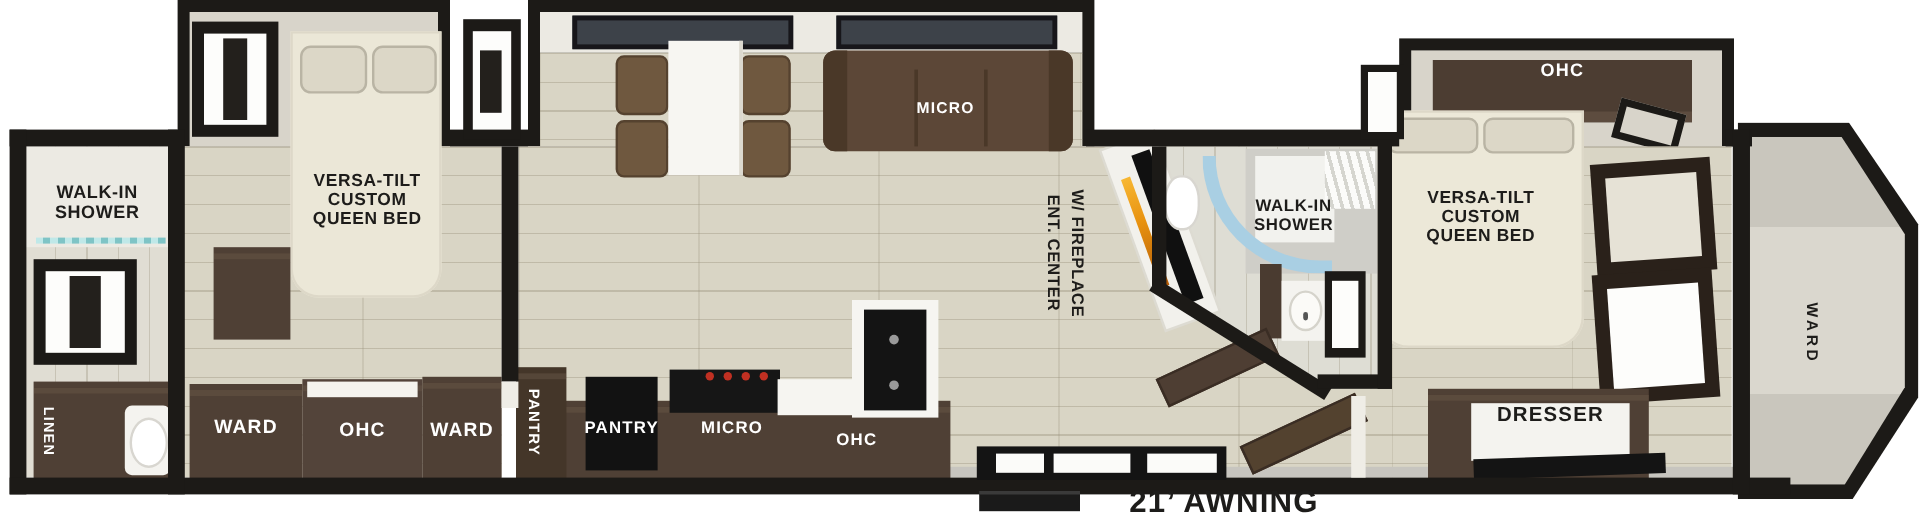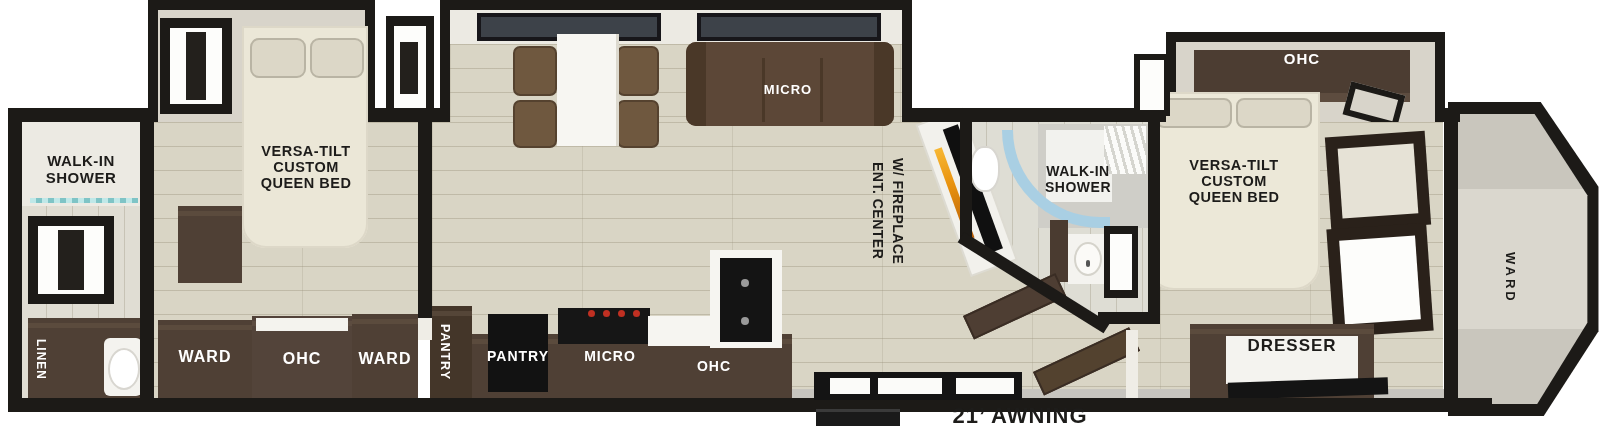--- a/index.html
+++ b/index.html
@@ -186,16 +186,16 @@
 
   <div class="abs wall" style="left:1134px;top:54px;width:36px;height:62px;"></div>
   <div class="abs" style="left:1140px;top:60px;width:24px;height:50px;background:#fdfdfb;"></div>
 
   <div class="abs" style="left:814px;top:372px;width:208px;height:28px;background:#141414;"></div>
   <div class="abs" style="left:830px;top:378px;width:40px;height:16px;background:#fbfbf9;"></div>
   <div class="abs" style="left:878px;top:378px;width:64px;height:16px;background:#fbfbf9;"></div>
   <div class="abs" style="left:956px;top:378px;width:58px;height:16px;background:#fbfbf9;"></div>
   <div class="abs" style="left:816px;top:409px;width:84px;height:17px;background:#1a1a1a;box-shadow:inset 0 3px 0 #3a3a3a;"></div>
   <div class="abs flex" style="left:900px;top:404px;width:200px;height:26px;">
-    <span class="lbl" style="font-size:22px;letter-spacing:1px;margin-left:40px;">21’ AWNING</span>
+    <span class="lbl" style="font-size:26px;letter-spacing:1px;margin-left:40px;">21’ AWNING</span>
   </div>
 
 </div>
 
 </body></html>

